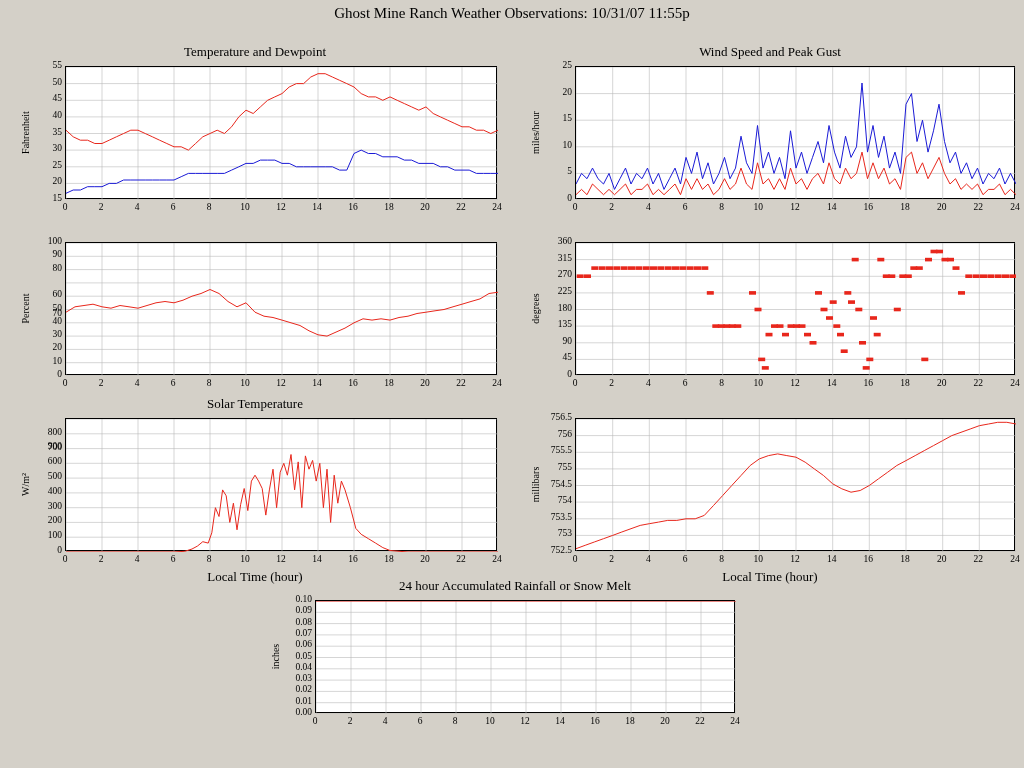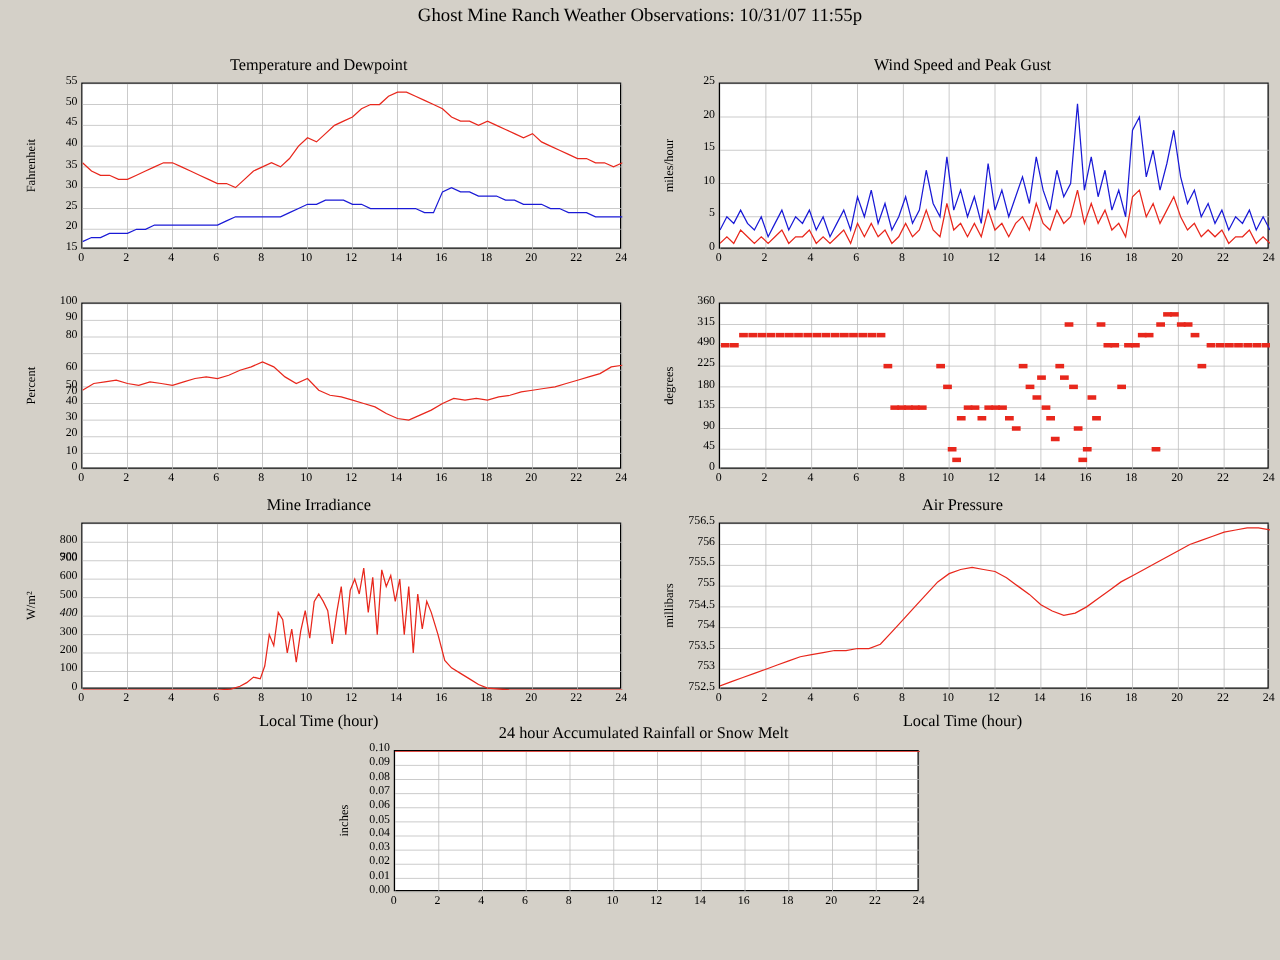--- a/index.html
+++ b/index.html
@@ -322,40 +322,40 @@
           <rect x="426.0" y="31.4" width="7" height="3.6" fill="#e8271c"></rect>
           <rect x="433.3" y="31.4" width="7" height="3.6" fill="#e8271c"></rect>
         </svg>
       </div>
       <div class="ytick" style="left: 0px; width: 42px; top: 150px;">0</div>
       <div class="ytick" style="left: 0px; width: 42px; top: 133.375px;">45</div>
       <div class="ytick" style="left: 0px; width: 42px; top: 116.75px;">90</div>
       <div class="ytick" style="left: 0px; width: 42px; top: 100.125px;">135</div>
       <div class="ytick" style="left: 0px; width: 42px; top: 83.5px;">180</div>
       <div class="ytick" style="left: 0px; width: 42px; top: 66.875px;">225</div>
-      <div class="ytick" style="left: 0px; width: 42px; top: 50.25px;">490</div>
+      <div class="ytick" style="left: 0px; width: 42px; top: 50.25px;">270</div>
       <div class="ytick" style="left: 0px; width: 42px; top: 33.625px;">315</div>
       <div class="ytick" style="left: 0px; width: 42px; top: 17px;">360</div>
       <div class="xtick" style="left: 35px; top: 158px;">0</div>
       <div class="xtick" style="left: 71.6667px; top: 158px;">2</div>
       <div class="xtick" style="left: 108.333px; top: 158px;">4</div>
       <div class="xtick" style="left: 145px; top: 158px;">6</div>
       <div class="xtick" style="left: 181.667px; top: 158px;">8</div>
       <div class="xtick" style="left: 218.333px; top: 158px;">10</div>
       <div class="xtick" style="left: 255px; top: 158px;">12</div>
       <div class="xtick" style="left: 291.667px; top: 158px;">14</div>
       <div class="xtick" style="left: 328.333px; top: 158px;">16</div>
       <div class="xtick" style="left: 365px; top: 158px;">18</div>
       <div class="xtick" style="left: 401.667px; top: 158px;">20</div>
       <div class="xtick" style="left: 438.333px; top: 158px;">22</div>
       <div class="xtick" style="left: 475px; top: 158px;">24</div>
       <div class="ylabel" style="left: 0px; top: 22px; width: 133px; right: auto; transform-origin: 0px 0px; transform: rotate(-90deg) translate(-133px, 0px);">degrees</div>
     </div>
     <div class="panel" style="left: 20px; top: 396px; width: 470px; height: 190px;">
-      <div class="panel-title">Mine Irradiance</div>
+      <div class="panel-title">Solar Temperature</div>
       <div class="plotbox" style="left: 45px; top: 22px; width: 432px; height: 133px;">
         <svg width="432" height="133" viewBox="0 0 432 133">
           <g class="grid">
             <line x1="0" y1="133.0" x2="432" y2="133.0"></line>
             <line x1="0" y1="118.2" x2="432" y2="118.2"></line>
             <line x1="0" y1="103.4" x2="432" y2="103.4"></line>
             <line x1="0" y1="88.7" x2="432" y2="88.7"></line>
             <line x1="0" y1="73.9" x2="432" y2="73.9"></line>
             <line x1="0" y1="59.1" x2="432" y2="59.1"></line>
             <line x1="0" y1="44.3" x2="432" y2="44.3"></line>
@@ -376,21 +376,21 @@
             <line x1="396.0" y1="0" x2="396.0" y2="133"></line>
             <line x1="432.0" y1="0" x2="432.0" y2="133"></line>
           </g>
           <path d="M0.0 133.0 L18.0 133.0 L36.0 133.0 L54.0 133.0 L72.0 133.0 L90.0 133.0 L108.0 133.0 L118.8 132.3 L126.0 130.0 L131.4 127.1 L136.8 122.7 L142.2 124.1 L145.8 113.8 L149.4 88.7 L153.0 97.5 L156.6 70.9 L160.2 76.8 L163.8 103.4 L167.4 84.2 L171.0 110.8 L174.6 85.7 L178.2 69.5 L181.8 91.6 L185.4 62.1 L189.0 56.2 L192.6 62.1 L196.2 69.5 L199.8 96.1 L203.4 70.9 L207.0 50.2 L210.6 88.7 L214.2 53.2 L217.8 44.3 L221.4 56.2 L225.0 35.5 L228.6 70.9 L232.2 42.9 L235.8 88.7 L239.4 36.9 L243.0 50.2 L246.6 41.4 L250.2 62.1 L253.8 44.3 L257.4 88.7 L261.0 50.2 L264.6 103.4 L268.2 56.2 L271.8 84.2 L275.4 62.1 L279.0 70.9 L284.4 88.7 L289.8 109.4 L295.2 115.3 L302.4 119.7 L309.6 124.1 L316.8 128.6 L324.0 131.5 L342.0 133.0 L360.0 133.0 L378.0 133.0 L396.0 133.0 L414.0 133.0 L432.0 133.0 " fill="none" stroke="#e8271c" stroke-width="1"></path>
         </svg>
       </div>
       <div class="ytick" style="left: 0px; width: 42px; top: 150px;">0</div>
       <div class="ytick" style="left: 0px; width: 42px; top: 135.222px;">100</div>
       <div class="ytick" style="left: 0px; width: 42px; top: 120.444px;">200</div>
       <div class="ytick" style="left: 0px; width: 42px; top: 105.667px;">300</div>
-      <div class="ytick" style="left: 0px; width: 42px; top: 90.8889px; font-style: italic;">400</div>
+      <div class="ytick" style="left: 0px; width: 42px; top: 90.8889px;">400</div>
       <div class="ytick" style="left: 0px; width: 42px; top: 76.1111px;">500</div>
       <div class="ytick" style="left: 0px; width: 42px; top: 61.3333px;">600</div>
       <div class="ytick" style="left: 0px; width: 42px; top: 46.5556px;">700</div>
       <div class="ytick" style="left: 0px; width: 42px; top: 31.7778px;">800</div>
       <div class="ytick" style="left: 0px; width: 42px; top: 2px; margin-top: 44px;">900</div>
       <div class="xtick" style="left: 35px; top: 158px;">0</div>
       <div class="xtick" style="left: 71px; top: 158px;">2</div>
       <div class="xtick" style="left: 107px; top: 158px;">4</div>
       <div class="xtick" style="left: 143px; top: 158px;">6</div>
       <div class="xtick" style="left: 179px; top: 158px;">8</div>
@@ -399,21 +399,20 @@
       <div class="xtick" style="left: 287px; top: 158px;">14</div>
       <div class="xtick" style="left: 323px; top: 158px;">16</div>
       <div class="xtick" style="left: 359px; top: 158px;">18</div>
       <div class="xtick" style="left: 395px; top: 158px;">20</div>
       <div class="xtick" style="left: 431px; top: 158px;">22</div>
       <div class="xtick" style="left: 467px; top: 158px;">24</div>
       <div class="ylabel" style="left: 0px; top: 22px; width: 133px; right: auto; transform-origin: 0px 0px; transform: rotate(-90deg) translate(-133px, 0px);">W/m²</div>
       <div class="xlabel" style="left: 0px; top: 173px;">Local Time (hour)</div>
     </div>
     <div class="panel" style="left: 530px; top: 396px; width: 480px; height: 190px;">
-      <div class="panel-title">Air Pressure</div>
       <div class="plotbox" style="left: 45px; top: 22px; width: 440px; height: 133px;">
         <svg width="440" height="133" viewBox="0 0 440 133">
           <g class="grid">
             <line x1="0" y1="133.0" x2="440" y2="133.0"></line>
             <line x1="0" y1="116.4" x2="440" y2="116.4"></line>
             <line x1="0" y1="99.8" x2="440" y2="99.8"></line>
             <line x1="0" y1="83.1" x2="440" y2="83.1"></line>
             <line x1="0" y1="66.5" x2="440" y2="66.5"></line>
             <line x1="0" y1="49.9" x2="440" y2="49.9"></line>
             <line x1="0" y1="33.3" x2="440" y2="33.3"></line>

